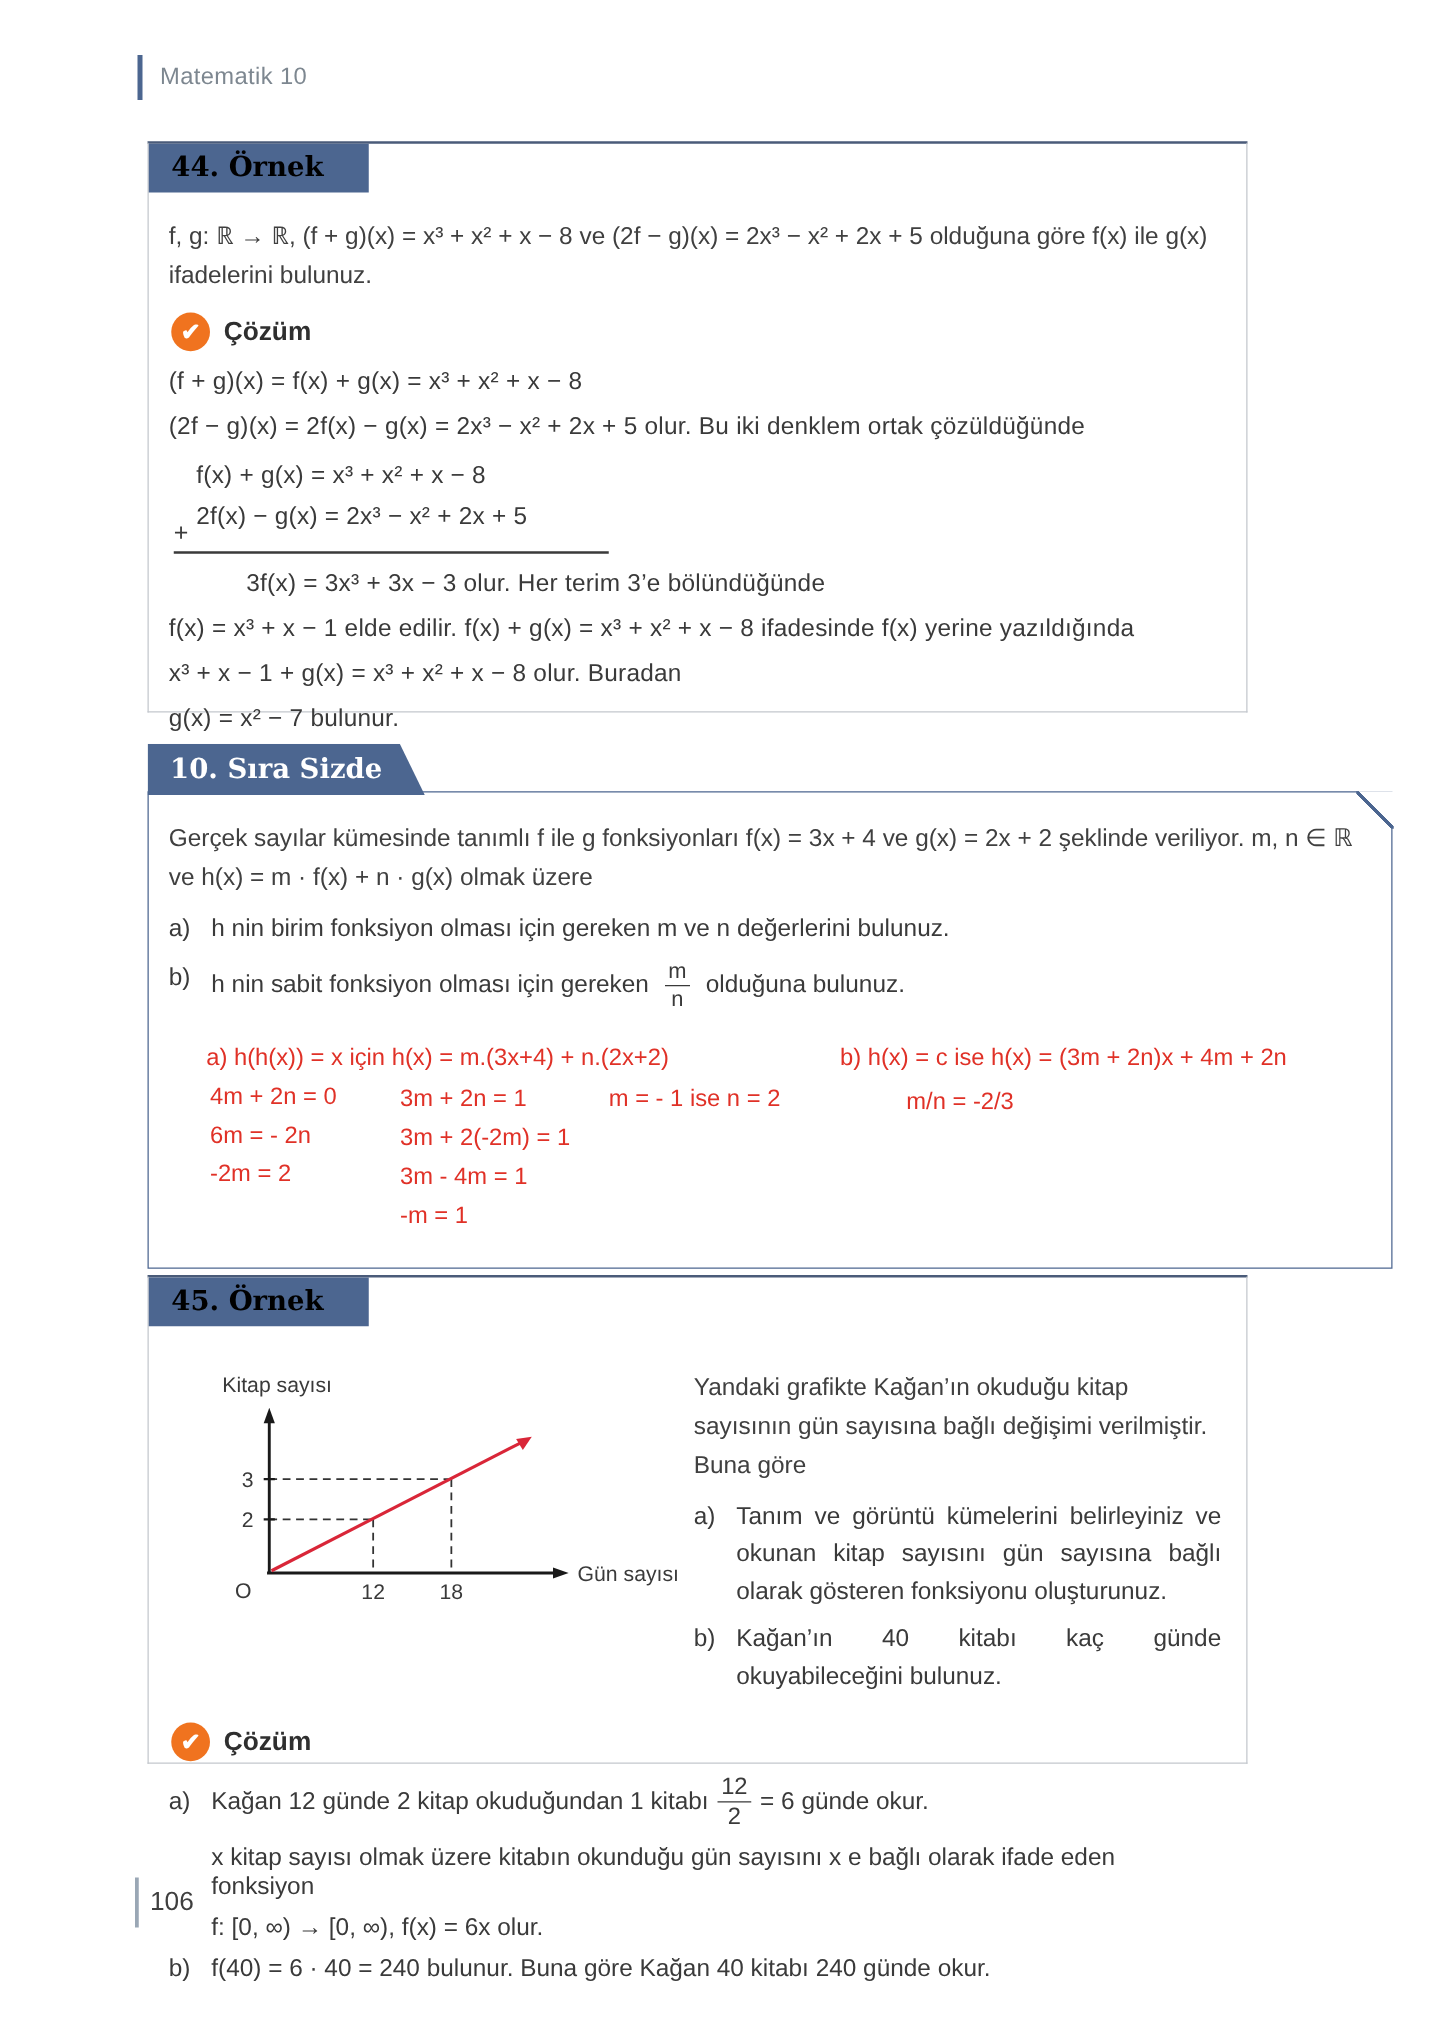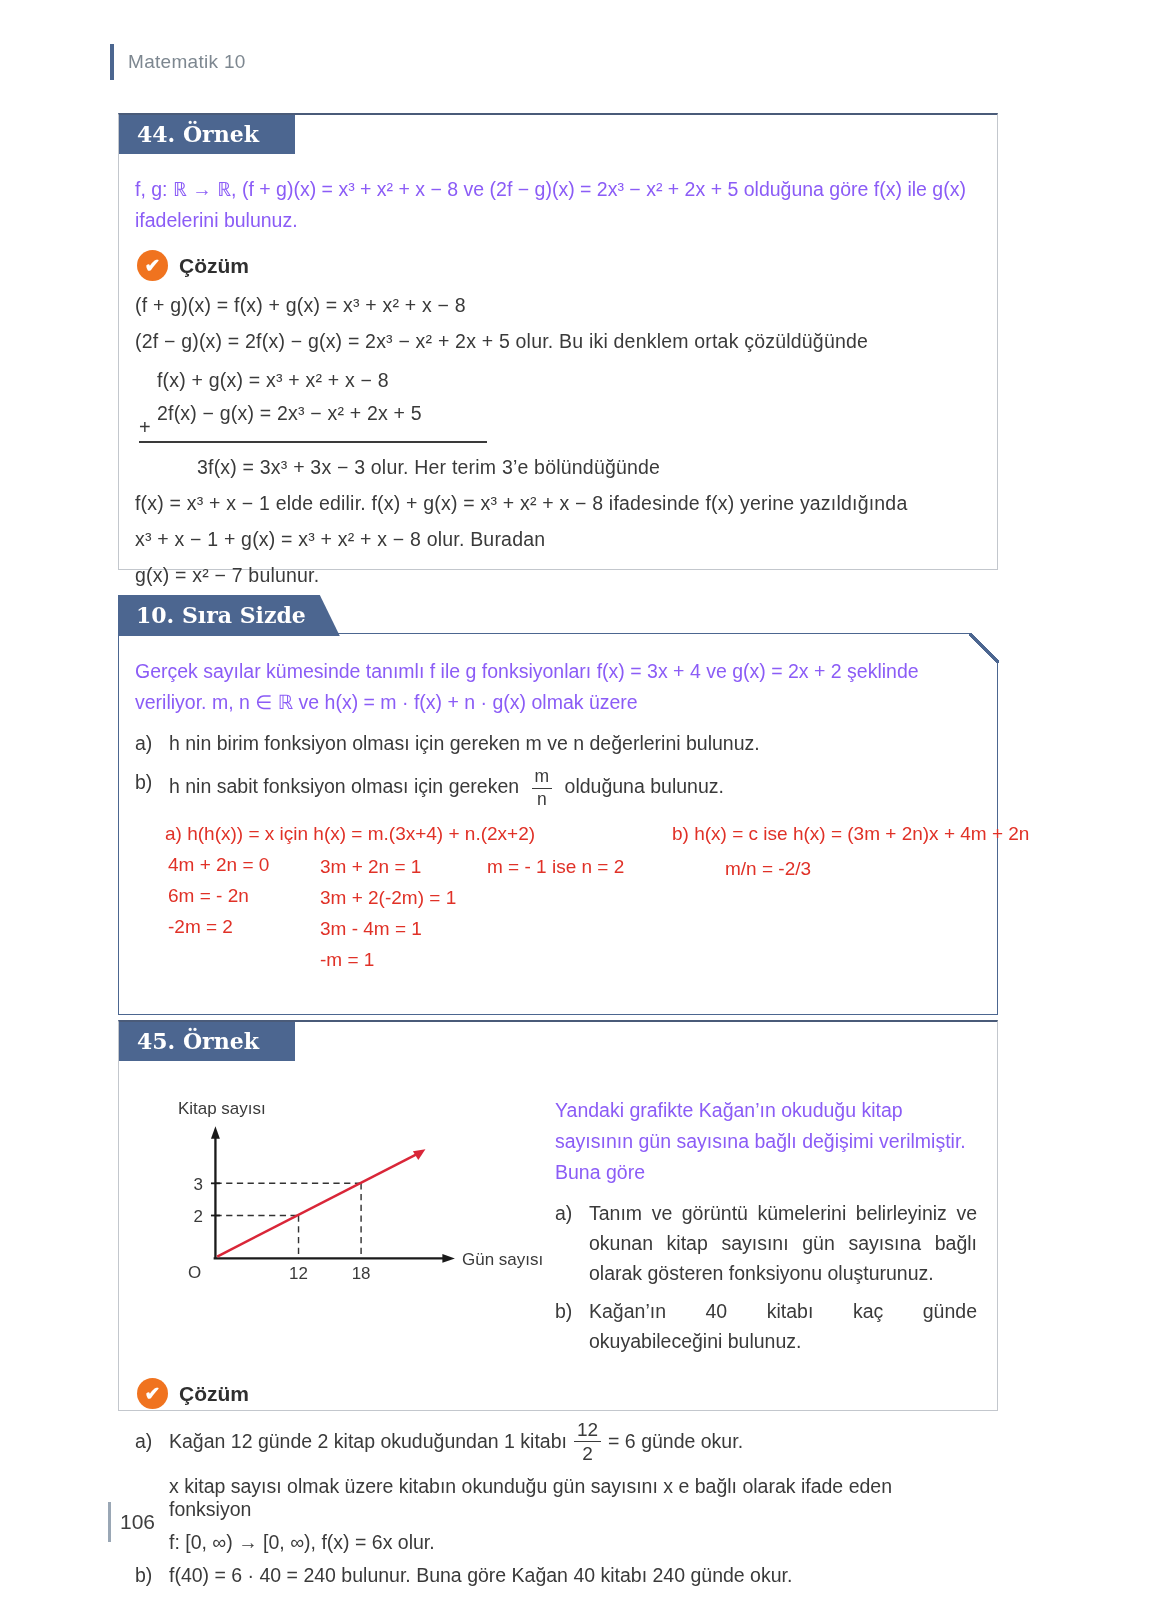--- a/index.html
+++ b/index.html
@@ -7,65 +7,65 @@
         font-family:"Liberation Sans", sans-serif;color:#3d3d3d;overflow:hidden;}
 
   
   .runhead{position:absolute;top:44px;left:110px;display:flex;align-items:center;}
   .runhead .bar{width:4px;height:36px;background:#4c6690;margin-right:14px;}
   .runhead .txt{font-size:19px;color:#7d8790;letter-spacing:.3px;}
 
   
   .exbox{position:absolute;left:118px;width:880px;background:#fff;
          border:1px solid #c3c7cd;border-top:2px solid #4a5b79;box-sizing:border-box;}
-  .exhead{display:inline-block;background:#4c6690;color:#ffffff;
+  .exhead{display:inline-block;background:#4c6690;color:#000000;
           font-family:"DejaVu Serif", serif;font-weight:bold;font-size:22px;
           padding:6px 28px 7px 18px;min-width:130px;}
   .excontent{padding:16px 20px 10px 16px;}
 
-  p.bodytext{font-size:19.5px;line-height:31px;margin:4px 0 10px 0;color:#8b5cf6;}
+  p.bodytext{font-size:19.5px;line-height:31px;margin:4px 0 10px 0;color:#404040;}
   .eq{font-size:19.5px;color:#3a3a3a;margin:13px 0;letter-spacing:.2px;}
 
   
   .cozum{display:flex;align-items:center;margin:14px 0 10px 2px;}
   .check{display:inline-flex;align-items:center;justify-content:center;
          width:31px;height:31px;border-radius:50%;background:#f0731f;color:#fff;
          font-size:19px;font-weight:bold;margin-right:11px;}
   .cozum .lbl{font-size:21px;font-weight:bold;color:#2f2f2f;}
 
   
   .sumblock{position:relative;margin:16px 0 4px 4px;width:330px;
             border-bottom:2px solid #3a3a3a;padding:0 0 6px 18px;}
   .sumblock .plus{position:absolute;left:0;bottom:2px;font-size:20px;color:#3a3a3a;}
   .sumblock .eq{margin:10px 0;}
   .eq.result{margin-left:62px;}
 
   
-  .ss-wrap{position:absolute;left:118px;top:595px;width:880px;}
+  .ss-wrap{position:absolute;left:118px;top:595px;width:996px;}
   .ss-tab{position:relative;z-index:3;display:inline-block;background:#4c6690;color:#fff;
           font-family:"DejaVu Serif", serif;font-weight:bold;font-size:22px;
           padding:7px 34px 8px 18px;
           clip-path:polygon(0 0, calc(100% - 20px) 0, 100% 100%, 0 100%);}
   .ss-box{position:relative;margin-top:-3px;border:1.5px solid #4c6690;height:382px;
           box-sizing:border-box;padding:18px 20px 0 16px;background:#fff;}
   .corner-cut{position:absolute;top:-1.5px;right:-1.5px;width:30px;height:30px;
       background:linear-gradient(to top right,
         #ffffff calc(50% - 8px), #ffffff calc(50% - 1.5px),
         #4c6690 calc(50% - 1.5px), #4c6690 calc(50% + 1.5px),
         #ffffff calc(50% + 1.5px));}
   .item{display:flex;font-size:19.5px;line-height:30px;margin:9px 0;color:#3a3a3a;}
   .item .marker{width:34px;flex:0 0 34px;}
   .frac{display:inline-flex;flex-direction:column;align-items:center;
         vertical-align:middle;line-height:1.12;font-size:17.5px;margin:0 7px;}
   .frac .num{border-bottom:1.6px solid #3a3a3a;padding:0 3px 1px 3px;}
   .frac .den{padding-top:1px;}
 
   
   .hand{position:relative;height:158px;margin-top:14px;color:#e03127;font-size:19px;}
-  .hand span{position:absolute;white-space:nowrap;}
+  .hand span{position:absolute;white-space:nowrap;margin-top:13px;}
   .h-a{left:30px;top:0;}
   .h-b{left:537px;top:0;}
   .h-c1-0{left:33px;top:31px;} .h-c1-1{left:33px;top:62px;} .h-c1-2{left:33px;top:93px;}
   .h-c2-0{left:185px;top:33px;} .h-c2-1{left:185px;top:64px;}
   .h-c2-2{left:185px;top:95px;} .h-c2-3{left:185px;top:126px;}
   .h-c3{left:352px;top:33px;}
   .h-br{left:590px;top:35px;}
 
   
   .ex45-cols{display:flex;}

